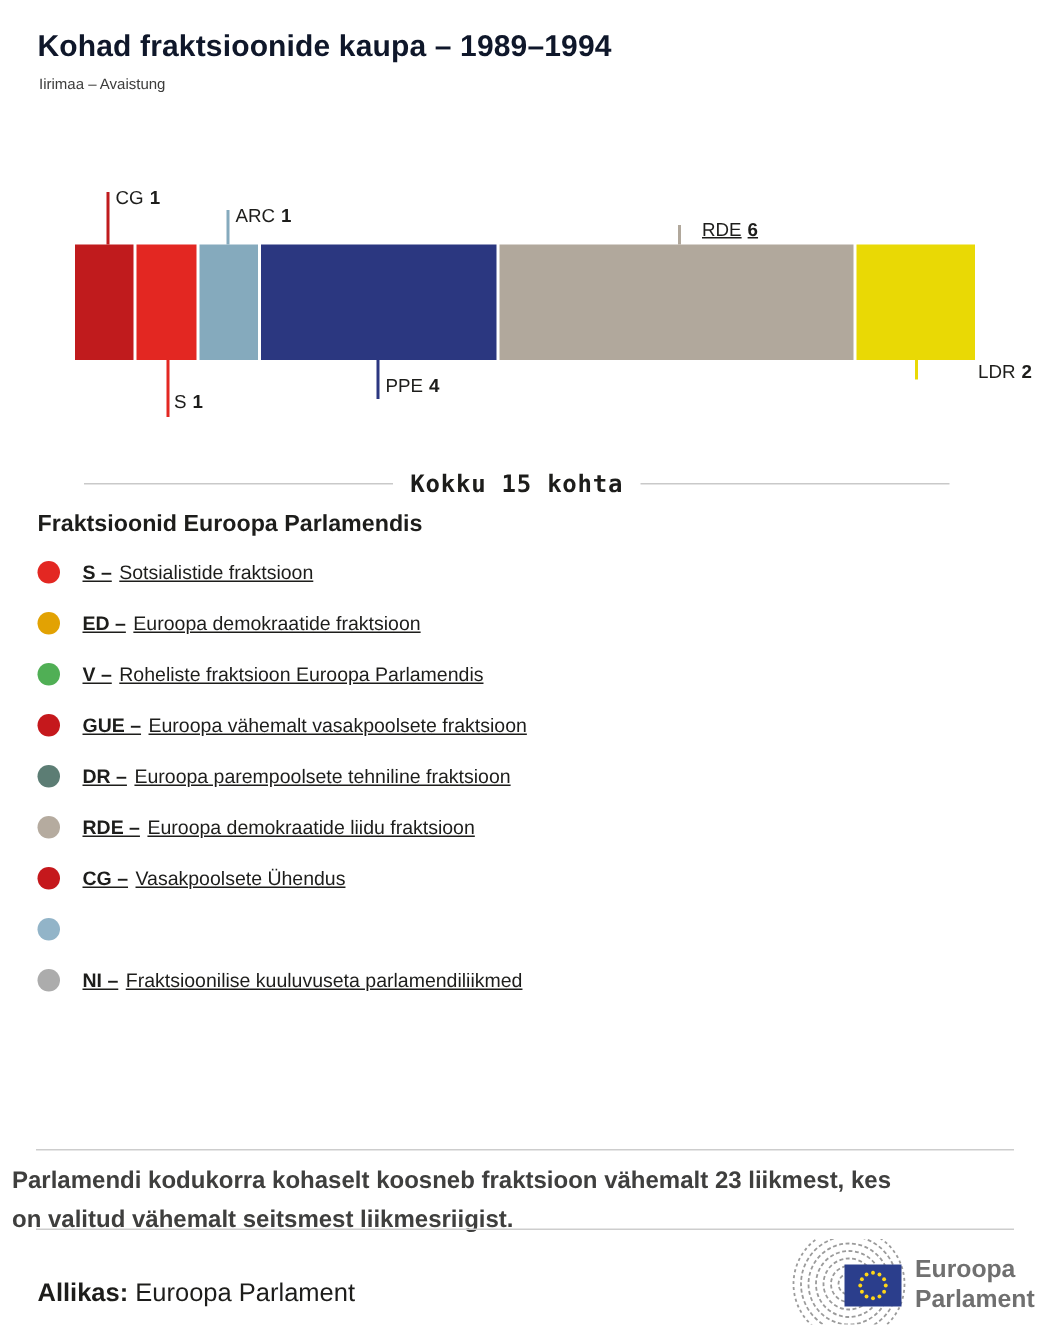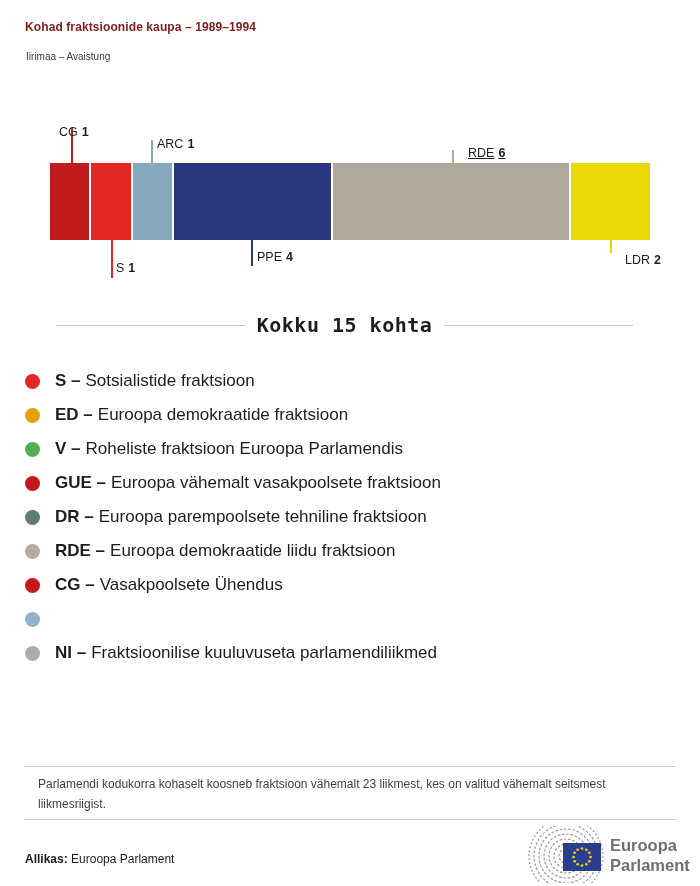--- a/index.html
+++ b/index.html
@@ -2,21 +2,21 @@
 <html><head>
 <meta charset="utf-8">
 <style>
   html,body { margin:0; padding:0; background:#ffffff; }
   .page {
     position:relative; width:700px; height:886px; background:#ffffff;
     font-family:"Liberation Sans", sans-serif; color:#1d1d1b; overflow:hidden;
   }
   .title {
     position:absolute; left:25px; top:20px; margin:0;
-    font-size:12px; font-weight:700; letter-spacing:0.1px; color:#7f1d1d;
+    font-size:20px; font-weight:700; letter-spacing:0.1px; color:#0f172a;
   }
   .subtitle {
     position:absolute; left:26px; top:51px;
     font-size:10px; font-weight:400; color:#3c3c3b;
   }
 
   
   .chart { position:absolute; left:0; top:120px; width:700px; height:172px; }
   .bar {
     position:absolute; left:50px; top:43px; width:600px; height:77px;
@@ -27,66 +27,66 @@
   .callout { position:absolute; }
   .co-line { position:absolute; width:1.5px; }
   .co-label {
     position:absolute; white-space:nowrap;
     font-size:12.5px; color:#1d1d1b;
   }
   .co-label b { font-weight:700; margin-left:4px; }
 
   
   .co-cg  .co-line { left:71px;  top:8px;   height:35px; }
-  .co-cg  .co-label{ left:59px;  top:5px; }
+  .co-cg  .co-label{ left:77px;  top:5px; }
   .co-arc .co-line { left:151px; top:20px;  height:23px; }
   .co-arc .co-label{ left:157px; top:17px; }
   .co-rde .co-line { left:452px; top:30px;  height:13px; }
   .co-rde .co-label{ left:468px; top:26px;text-decoration:underline; }
   .co-s   .co-line { left:111px; top:120px; height:38px; }
   .co-s   .co-label{ left:116px; top:141px; }
   .co-ppe .co-line { left:251px; top:120px; height:26px; }
   .co-ppe .co-label{ left:257px; top:130px; }
   .co-ldr .co-line { left:610px; top:120px; height:13px; }
-  .co-ldr .co-label{ left:625px; top:121px;margin-top:12px; }
+  .co-ldr .co-label{ left:652px; top:121px; }
 
   
   .total {
     position:absolute; left:56px; top:313px; width:577px;
     display:flex; align-items:center; gap:12px;
   }
   .total .rule { flex:1; height:1px; background:#c9c9c9; }
   .total-text {
     font-family:"DejaVu Sans Mono", monospace; font-weight:700;
-    font-size:20px; letter-spacing:0.5px; color:#1d1d1b; white-space:nowrap;
+    font-size:16px; letter-spacing:0.5px; color:#1d1d1b; white-space:nowrap;
   }
 
   
   .legend-heading {
     position:absolute; left:25px; top:341px; margin:0;
     font-size:15.5px; font-weight:700; color:#1d1d1b;
   }
   .legend { position:absolute; left:25px; top:364px; width:650px; }
   .legend-item { height:34px; display:flex; align-items:center; }
   .dot { width:15px; height:15px; border-radius:50%; margin-right:15px; flex:none; }
-  .legend-text { font-size:17px; color:#1d1d1b; }
+  .legend-text { font-size:13px; color:#1d1d1b;text-decoration:underline; }
   .abbr { font-weight:700; }
   .name { margin-left:5px; }
 
   
   .rule-h { position:absolute; left:24px; width:652px; height:1px; background:#cdcdcd; }
   .top-rule { top:766px; }
   .bottom-rule { top:819px; }
   .footnote {
-    position:absolute; left:38px; top:775px; width:600px; margin:0;
-    font-size:12px; line-height:1.65; color:#3f3f3e;
-  }
-
-  
-  .source { position:absolute; left:25px; top:852px; font-size:12px; color:#1d1d1b; }
+    position:absolute; left:8px; top:775px; width:600px; margin:0;
+    font-size:16px; line-height:1.65; color:#3f3f3e;font-weight:bold;
+  }
+
+  
+  .source { position:absolute; left:25px; top:852px; font-size:17px; color:#1d1d1b; }
   .source b { font-weight:700; }
   .logo { position:absolute; left:528px; top:826px; width:166px; height:57px; }
 </style>
 </head>
 <body>
 
 <div class="page">
 
   <h1 class="title">Kohad fraktsioonide kaupa – 1989–1994</h1>
   <div class="subtitle">Iirimaa – Avaistung</div>
@@ -126,20 +126,21 @@
       <div class="co-label"><span>LDR</span><b>2</b></div>
     </div>
   </div>
 
   <div class="total">
     <span class="rule"></span>
     <span class="total-text">Kokku 15 kohta</span>
     <span class="rule"></span>
   </div>
 
+  <h2 class="legend-heading">Fraktsioonid Euroopa Parlamendis</h2>
   <div class="legend" id="legend">
     <div class="legend-item">
       <span class="dot" style="background: rgb(227, 39, 34);"></span>
       <span class="legend-text"><b class="abbr">S –</b><span class="name">Sotsialistide fraktsioon</span></span>
     </div>
 
 
 
     <div class="legend-item">
       <span class="dot" style="background: rgb(226, 162, 3);"></span>

